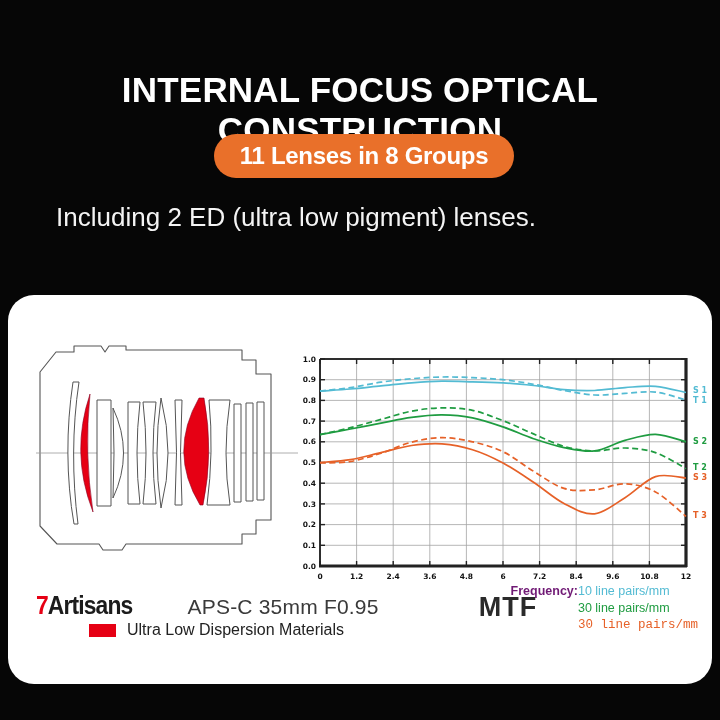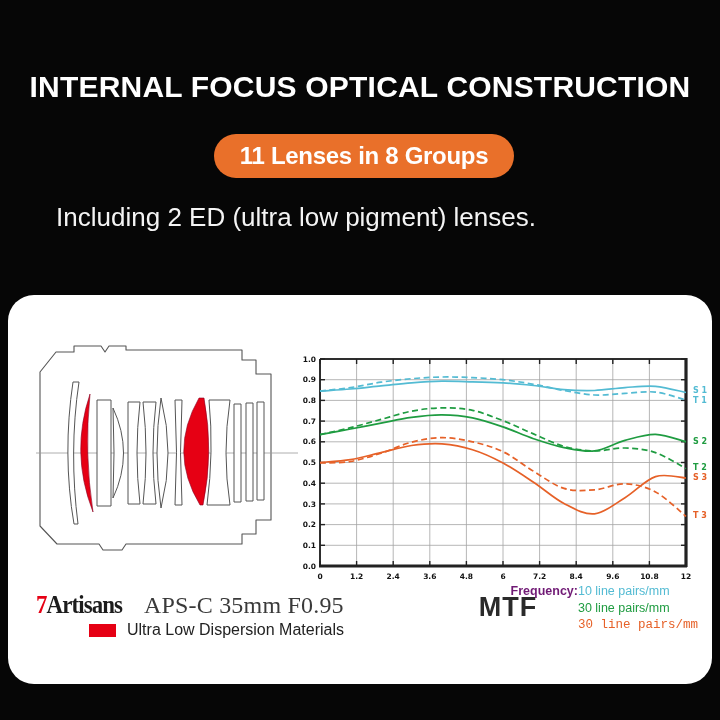--- a/index.html
+++ b/index.html
@@ -2,41 +2,41 @@
 <html><head>
 <meta charset="utf-8">
 <style>
   html,body{margin:0;padding:0;background:#060606;}
   body{width:720px;height:720px;position:relative;overflow:hidden;
        font-family:"Liberation Sans", sans-serif;}
   .stage{position:absolute;inset:0;background:#060606;}
 
   
   .title{position:absolute;left:0;top:70px;width:720px;text-align:center;
-         color:#ffffff;font-size:30px;font-weight:700;letter-spacing:0.2px;}
+         color:#ffffff;font-size:35px;font-weight:700;letter-spacing:0.2px;}
   .badge-wrap{position:absolute;left:4px;top:134px;width:720px;text-align:center;}
   .badge{display:inline-block;background:#e9702a;color:#ffffff;
          font-size:24px;font-weight:700;letter-spacing:-0.3px;
          padding:8px 26px;border-radius:24px;}
   .subtitle{position:absolute;left:0;top:202px;width:592px;text-align:center;
             color:#f4f4f4;font-size:26px;font-weight:400;}
 
   
   .panel{position:absolute;left:8px;top:295px;width:704px;height:389px;
          background:#ffffff;border-radius:26px;}
 
   .lens-svg{position:absolute;left:22px;top:40px;width:275px;height:245px;}
   .chart-svg{position:absolute;left:292px;top:51px;width:412px;height:244px;}
 
   .brand-row{position:absolute;left:28px;top:295px;display:flex;
-             align-items:baseline;font-family:Liberation Serif, serif;}
+             align-items:baseline;}
   .logo{font-size:26px;font-weight:700;letter-spacing:-1px;color:#1c1c1c;
         transform:scaleX(.88);transform-origin:left bottom;white-space:nowrap;}
   .logo .seven{color:#e60014;}
-  .aps-label{font-size:24px;color:#3a3a3a;margin-left:10px;letter-spacing:0.2px;
+  .aps-label{font-size:21px;color:#3a3a3a;margin-left:42px;letter-spacing:0.2px;
              white-space:nowrap;}
 
   .materials-row{position:absolute;left:40px;top:326px;display:flex;
                  align-items:center;padding-left:41px;}
   .swatch{width:27px;height:13px;background:#e60014;}
   .materials-label{font-size:16px;color:#222222;margin-left:11px;white-space:nowrap;}
 
   .mtf-title{position:absolute;left:420px;top:297px;width:160px;text-align:center;
              font-size:27px;font-weight:700;color:#2a2a2a;letter-spacing:1px;}
 

